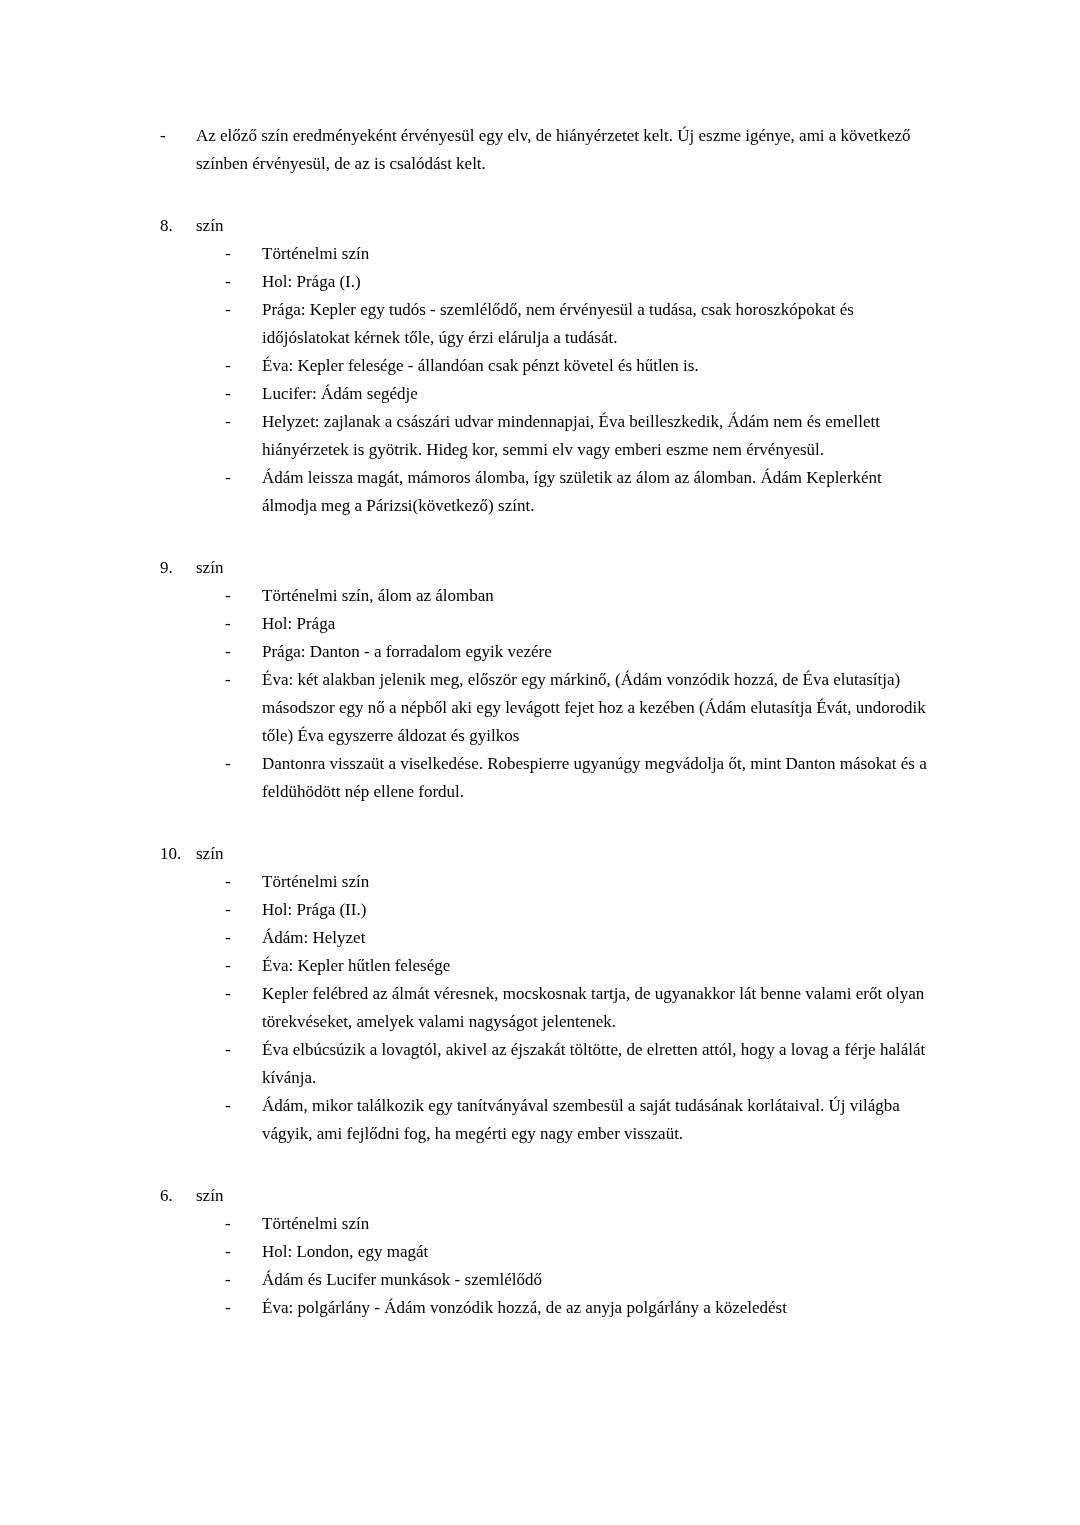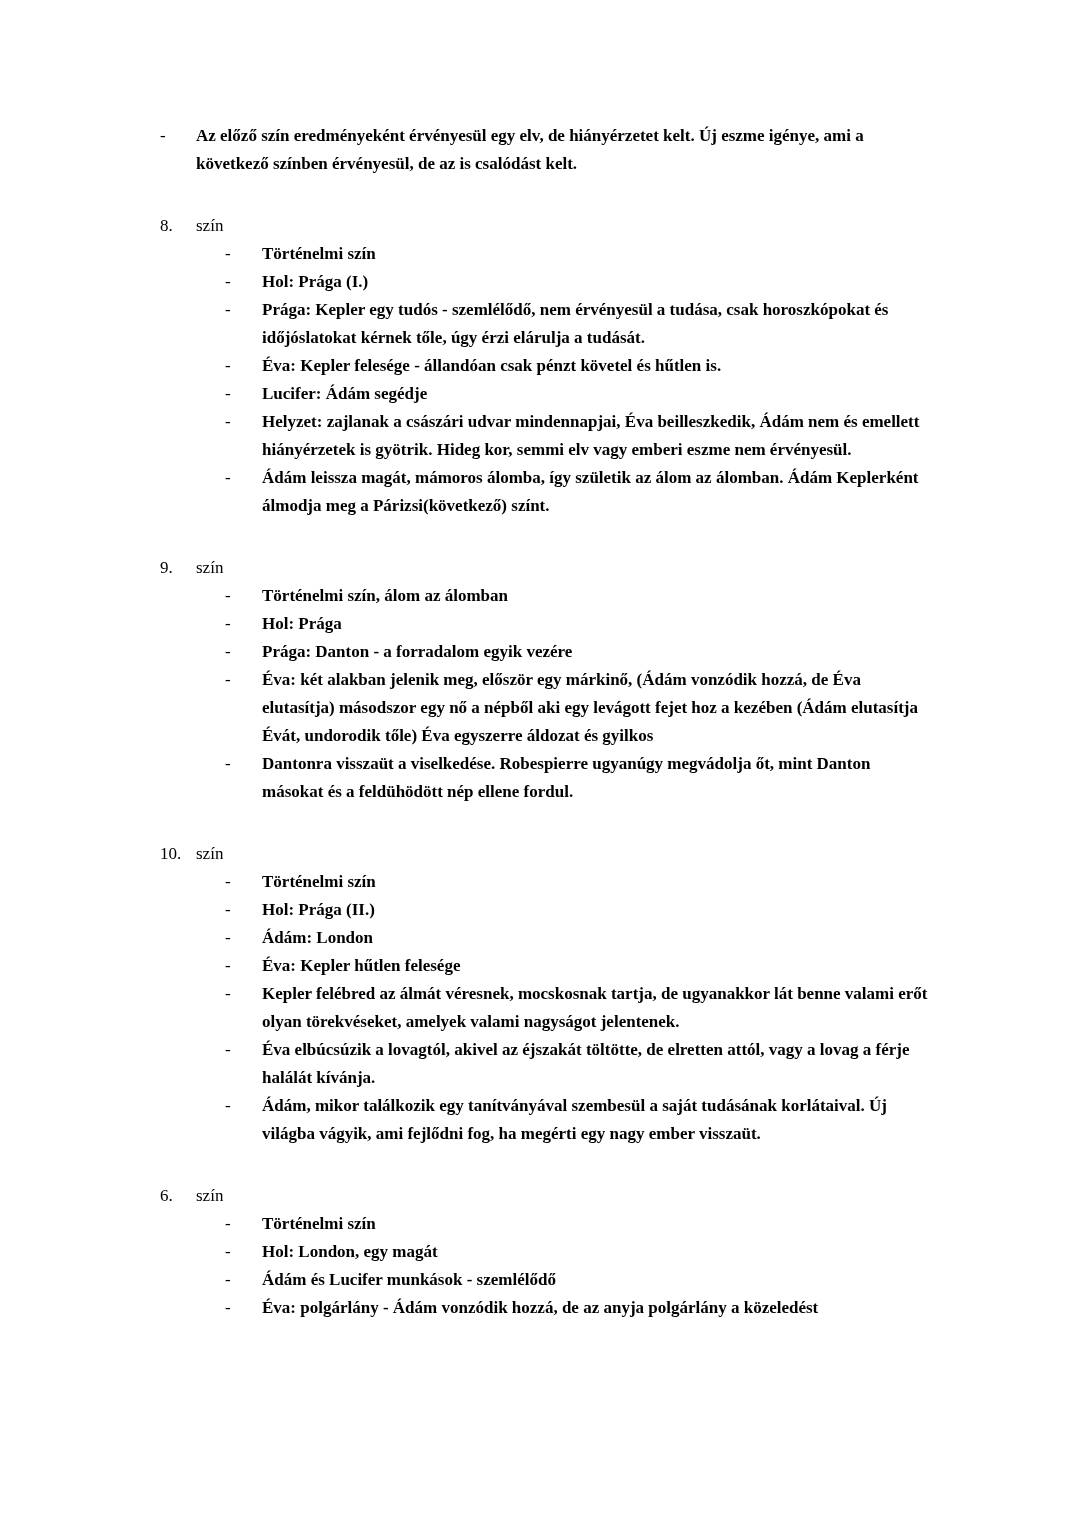--- a/index.html
+++ b/index.html
@@ -23,21 +23,20 @@
   }
   .li {
     display: flex;
     align-items: flex-start;
   }
   .dash {
     flex: 0 0 36px;
   }
   .txt {
     flex: 1 1 auto;
-    font-weight: bold;
   }
   .sec {
     margin-top: 34px;
   }
   .sec-h {
     display: flex;
   }
   .num {
     flex: 0 0 36px;
   }
@@ -133,33 +132,33 @@
       <div class="li">
         <span class="dash">-</span>
         <span class="txt">Történelmi szín</span>
       </div>
       <div class="li">
         <span class="dash">-</span>
         <span class="txt">Hol: Prága (II.)</span>
       </div>
       <div class="li">
         <span class="dash">-</span>
-        <span class="txt">Ádám: London</span>
+        <span class="txt">Ádám: Helyzet</span>
       </div>
       <div class="li">
         <span class="dash">-</span>
         <span class="txt">Éva: Kepler hűtlen felesége</span>
       </div>
       <div class="li">
         <span class="dash">-</span>
         <span class="txt">Kepler felébred az álmát véresnek, mocskosnak tartja, de ugyanakkor lát benne valami erőt olyan törekvéseket, amelyek valami nagyságot jelentenek.</span>
       </div>
       <div class="li">
         <span class="dash">-</span>
-        <span class="txt">Éva elbúcsúzik a lovagtól, akivel az éjszakát töltötte, de elretten attól, vagy a lovag a férje halálát kívánja.</span>
+        <span class="txt">Éva elbúcsúzik a lovagtól, akivel az éjszakát töltötte, de elretten attól, hogy a lovag a férje halálát kívánja.</span>
       </div>
       <div class="li">
         <span class="dash">-</span>
         <span class="txt">Ádám, mikor találkozik egy tanítványával szembesül a saját tudásának korlátaival. Új világba vágyik, ami fejlődni fog, ha megérti egy nagy ember visszaüt.</span>
       </div>
     </div>
   </section>
 
   <section class="sec">
     <div class="sec-h">

